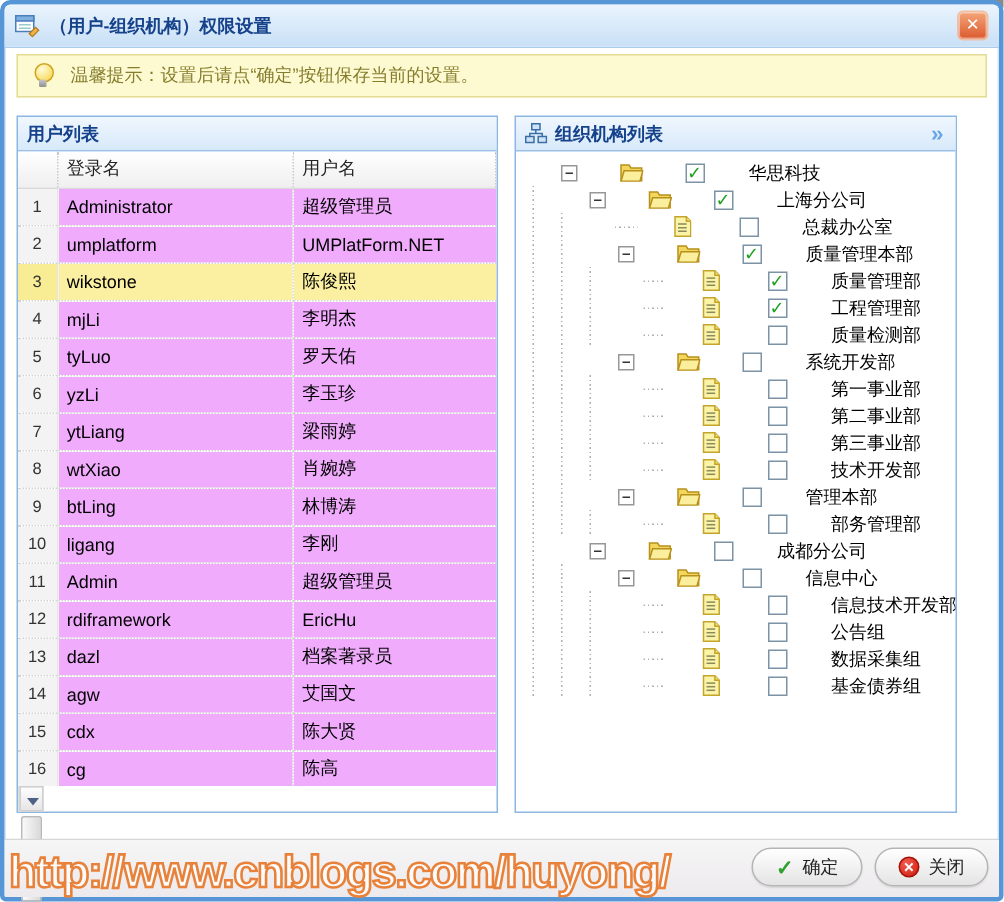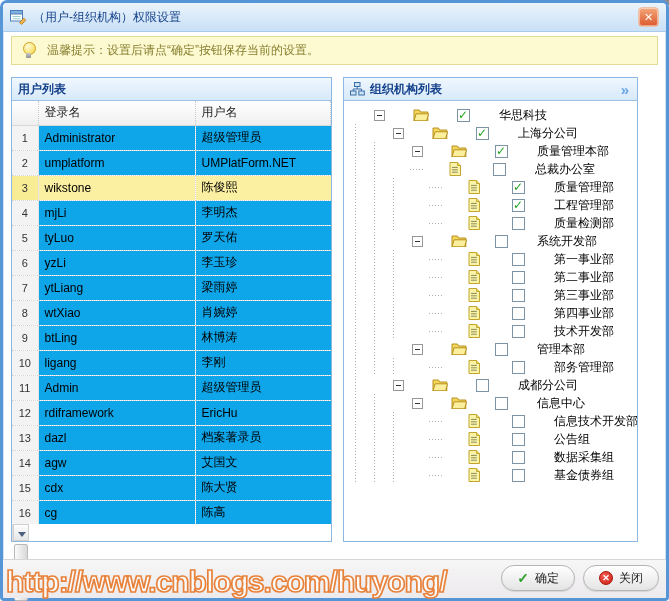--- a/index.html
+++ b/index.html
@@ -11,21 +11,21 @@
 
   .dialog { position:absolute; left:0; top:0; width:669px; height:601px;
     border:3px solid #5796d6; border-radius:7px 7px 4px 4px; background:#fff;
     box-shadow:inset 0 0 0 1px #cfe4f8; }
 
   
   .titlebar { height:29px; display:flex; align-items:center; padding:0 7px;
     background:linear-gradient(#eaf4fd,#c9e0f6); border-bottom:1px solid #a9cbec;
     border-radius:4px 4px 0 0; }
   .title-icon { width:17px; height:16px; margin-right:6px; flex:0 0 auto; }
-  .title-text { font-size:12px; font-weight:normal; color:#15428b; }
+  .title-text { font-size:12px; font-weight:bold; color:#15428b; }
   .win-close { margin-left:auto; width:21px; height:20px; border-radius:4px;
     border:1px solid #f0c0a6; background:linear-gradient(#f4a679,#da5a2e);
     color:#fff; font-size:11px; font-weight:bold; line-height:18px; text-align:center;
     cursor:pointer; box-shadow:inset 0 0 0 1px rgba(255,255,255,.45); }
 
   
   .tipbar { margin:4px 8px 0; height:29px; background:#fdfad2; border:1px solid #e3dc96;
     display:flex; align-items:center; padding:6px 11px; color:#867d2c; font-size:12px; }
   .bulb { position:relative; width:12px; height:17px; margin-right:12px; flex:0 0 auto; }
   .bulb::before { content:""; position:absolute; top:0; left:0; width:11px; height:11px;
@@ -48,21 +48,21 @@
 
   
   .grid-col { flex:1 1 auto; display:flex; flex-direction:column; overflow:hidden; }
   .table-wrap { flex:1 1 auto; overflow:hidden; }
   table { width:100%; border-collapse:collapse; font-size:12px; table-layout:fixed; }
   thead th { height:24px; font-weight:normal; text-align:left; color:#222;
     background:linear-gradient(#ffffff,#efefef); border-bottom:1px solid #d9d9d9;
     border-right:1px dotted #c9c9c9; padding:0 0 0 6px; }
   thead th.num-h { padding:0; }
   tbody td { height:25px; border-bottom:1px dotted #d2d2d2; padding:0 0 0 6px;
-    background:#0ea5e9; color:#000; overflow:hidden; white-space:nowrap; }
+    background:#f0abfc; color:#000; overflow:hidden; white-space:nowrap; }
   td.num { width:26px; background:#f3f3f3; border-right:1px solid #e4e4e4;
     text-align:center; padding:0; color:#333; font-size:11px; }
   th.num-h { width:26px; }
   td.login { width:157px; border-right:1px dotted #d8d8d8; }
   tr.selected td { background:#fbf0a2; }
   tr.selected td.num { background:#f8ec95; }
 
   
   .vscroll { flex:0 0 17px; width:17px; position:relative; background:#f1f1f1;
     border-left:1px solid #e0e0e0; }
@@ -313,58 +313,58 @@
 
     <span class="cbx checked"></span>
     <span class="tree-label">上海分公司</span>
   </div>
 
   <div class="tree-node">
     <span class="indent">
               <span class="spacer"></span>
               <span class="spacer"></span>
             </span>
+
+    <span class="stub"></span>
+
+    <span class="node-icon icon-doc">
+      <svg width="12" height="14" viewBox="0 0 12 14">
+        <path d="M1 0.5 h7.6 l2.9 3 v10 H1 z" fill="#fbf3a8" stroke="#c3a52c"></path>
+        <path d="M8.6 0.5 v3 h2.9" fill="#f0e070" stroke="#c3a52c"></path>
+        <line x1="3" y1="5.4" x2="8.8" y2="5.4" stroke="#8a8a5a"></line>
+        <line x1="3" y1="7.8" x2="8.8" y2="7.8" stroke="#8a8a5a"></line>
+        <line x1="3" y1="10.2" x2="8.8" y2="10.2" stroke="#8a8a5a"></line>
+      </svg>
+    </span>
+    <span class="cbx"></span>
+    <span class="tree-label">总裁办公室</span>
+  </div>
+
+  <div class="tree-node">
+    <span class="indent">
+              <span class="spacer"></span>
+              <span class="spacer"></span>
+            </span>
     <span class="expander"></span>
 
     <span class="node-icon icon-folder">
       <svg width="16" height="13" viewBox="0 0 16 13">
         <path d="M1 2 h5.4 l1.2 2 H14.8 v9 H1 z" fill="#f2d75c" stroke="#b8901c"></path>
         <path d="M1 12.8 L3.1 5.8 H15.6 L13.6 12.8 z" fill="#fbee9d" stroke="#b8901c"></path>
       </svg>
     </span>
 
     <span class="cbx checked"></span>
     <span class="tree-label">质量管理本部</span>
   </div>
 
   <div class="tree-node">
     <span class="indent">
               <span class="spacer"></span>
               <span class="spacer"></span>
-            </span>
-
-    <span class="stub"></span>
-
-    <span class="node-icon icon-doc">
-      <svg width="12" height="14" viewBox="0 0 12 14">
-        <path d="M1 0.5 h7.6 l2.9 3 v10 H1 z" fill="#fbf3a8" stroke="#c3a52c"></path>
-        <path d="M8.6 0.5 v3 h2.9" fill="#f0e070" stroke="#c3a52c"></path>
-        <line x1="3" y1="5.4" x2="8.8" y2="5.4" stroke="#8a8a5a"></line>
-        <line x1="3" y1="7.8" x2="8.8" y2="7.8" stroke="#8a8a5a"></line>
-        <line x1="3" y1="10.2" x2="8.8" y2="10.2" stroke="#8a8a5a"></line>
-      </svg>
-    </span>
-    <span class="cbx"></span>
-    <span class="tree-label">总裁办公室</span>
-  </div>
-
-  <div class="tree-node">
-    <span class="indent">
-              <span class="spacer"></span>
-              <span class="spacer"></span>
               <span class="spacer"></span>
             </span>
 
     <span class="stub"></span>
 
     <span class="node-icon icon-doc">
       <svg width="12" height="14" viewBox="0 0 12 14">
         <path d="M1 0.5 h7.6 l2.9 3 v10 H1 z" fill="#fbf3a8" stroke="#c3a52c"></path>
         <path d="M8.6 0.5 v3 h2.9" fill="#f0e070" stroke="#c3a52c"></path>
         <line x1="3" y1="5.4" x2="8.8" y2="5.4" stroke="#8a8a5a"></line>
@@ -497,41 +497,20 @@
         <path d="M8.6 0.5 v3 h2.9" fill="#f0e070" stroke="#c3a52c"></path>
         <line x1="3" y1="5.4" x2="8.8" y2="5.4" stroke="#8a8a5a"></line>
         <line x1="3" y1="7.8" x2="8.8" y2="7.8" stroke="#8a8a5a"></line>
         <line x1="3" y1="10.2" x2="8.8" y2="10.2" stroke="#8a8a5a"></line>
       </svg>
     </span>
     <span class="cbx"></span>
     <span class="tree-label">第三事业部</span>
   </div>
 
-  <div class="tree-node">
-    <span class="indent">
-              <span class="spacer"></span>
-              <span class="spacer"></span>
-              <span class="spacer"></span>
-            </span>
-
-    <span class="stub"></span>
-
-    <span class="node-icon icon-doc">
-      <svg width="12" height="14" viewBox="0 0 12 14">
-        <path d="M1 0.5 h7.6 l2.9 3 v10 H1 z" fill="#fbf3a8" stroke="#c3a52c"></path>
-        <path d="M8.6 0.5 v3 h2.9" fill="#f0e070" stroke="#c3a52c"></path>
-        <line x1="3" y1="5.4" x2="8.8" y2="5.4" stroke="#8a8a5a"></line>
-        <line x1="3" y1="7.8" x2="8.8" y2="7.8" stroke="#8a8a5a"></line>
-        <line x1="3" y1="10.2" x2="8.8" y2="10.2" stroke="#8a8a5a"></line>
-      </svg>
-    </span>
-    <span class="cbx"></span>
-    <span class="tree-label">第四事业部</span>
-  </div>
 
   <div class="tree-node">
     <span class="indent">
               <span class="spacer"></span>
               <span class="spacer"></span>
               <span class="spacer"></span>
             </span>
 
     <span class="stub"></span>
 

